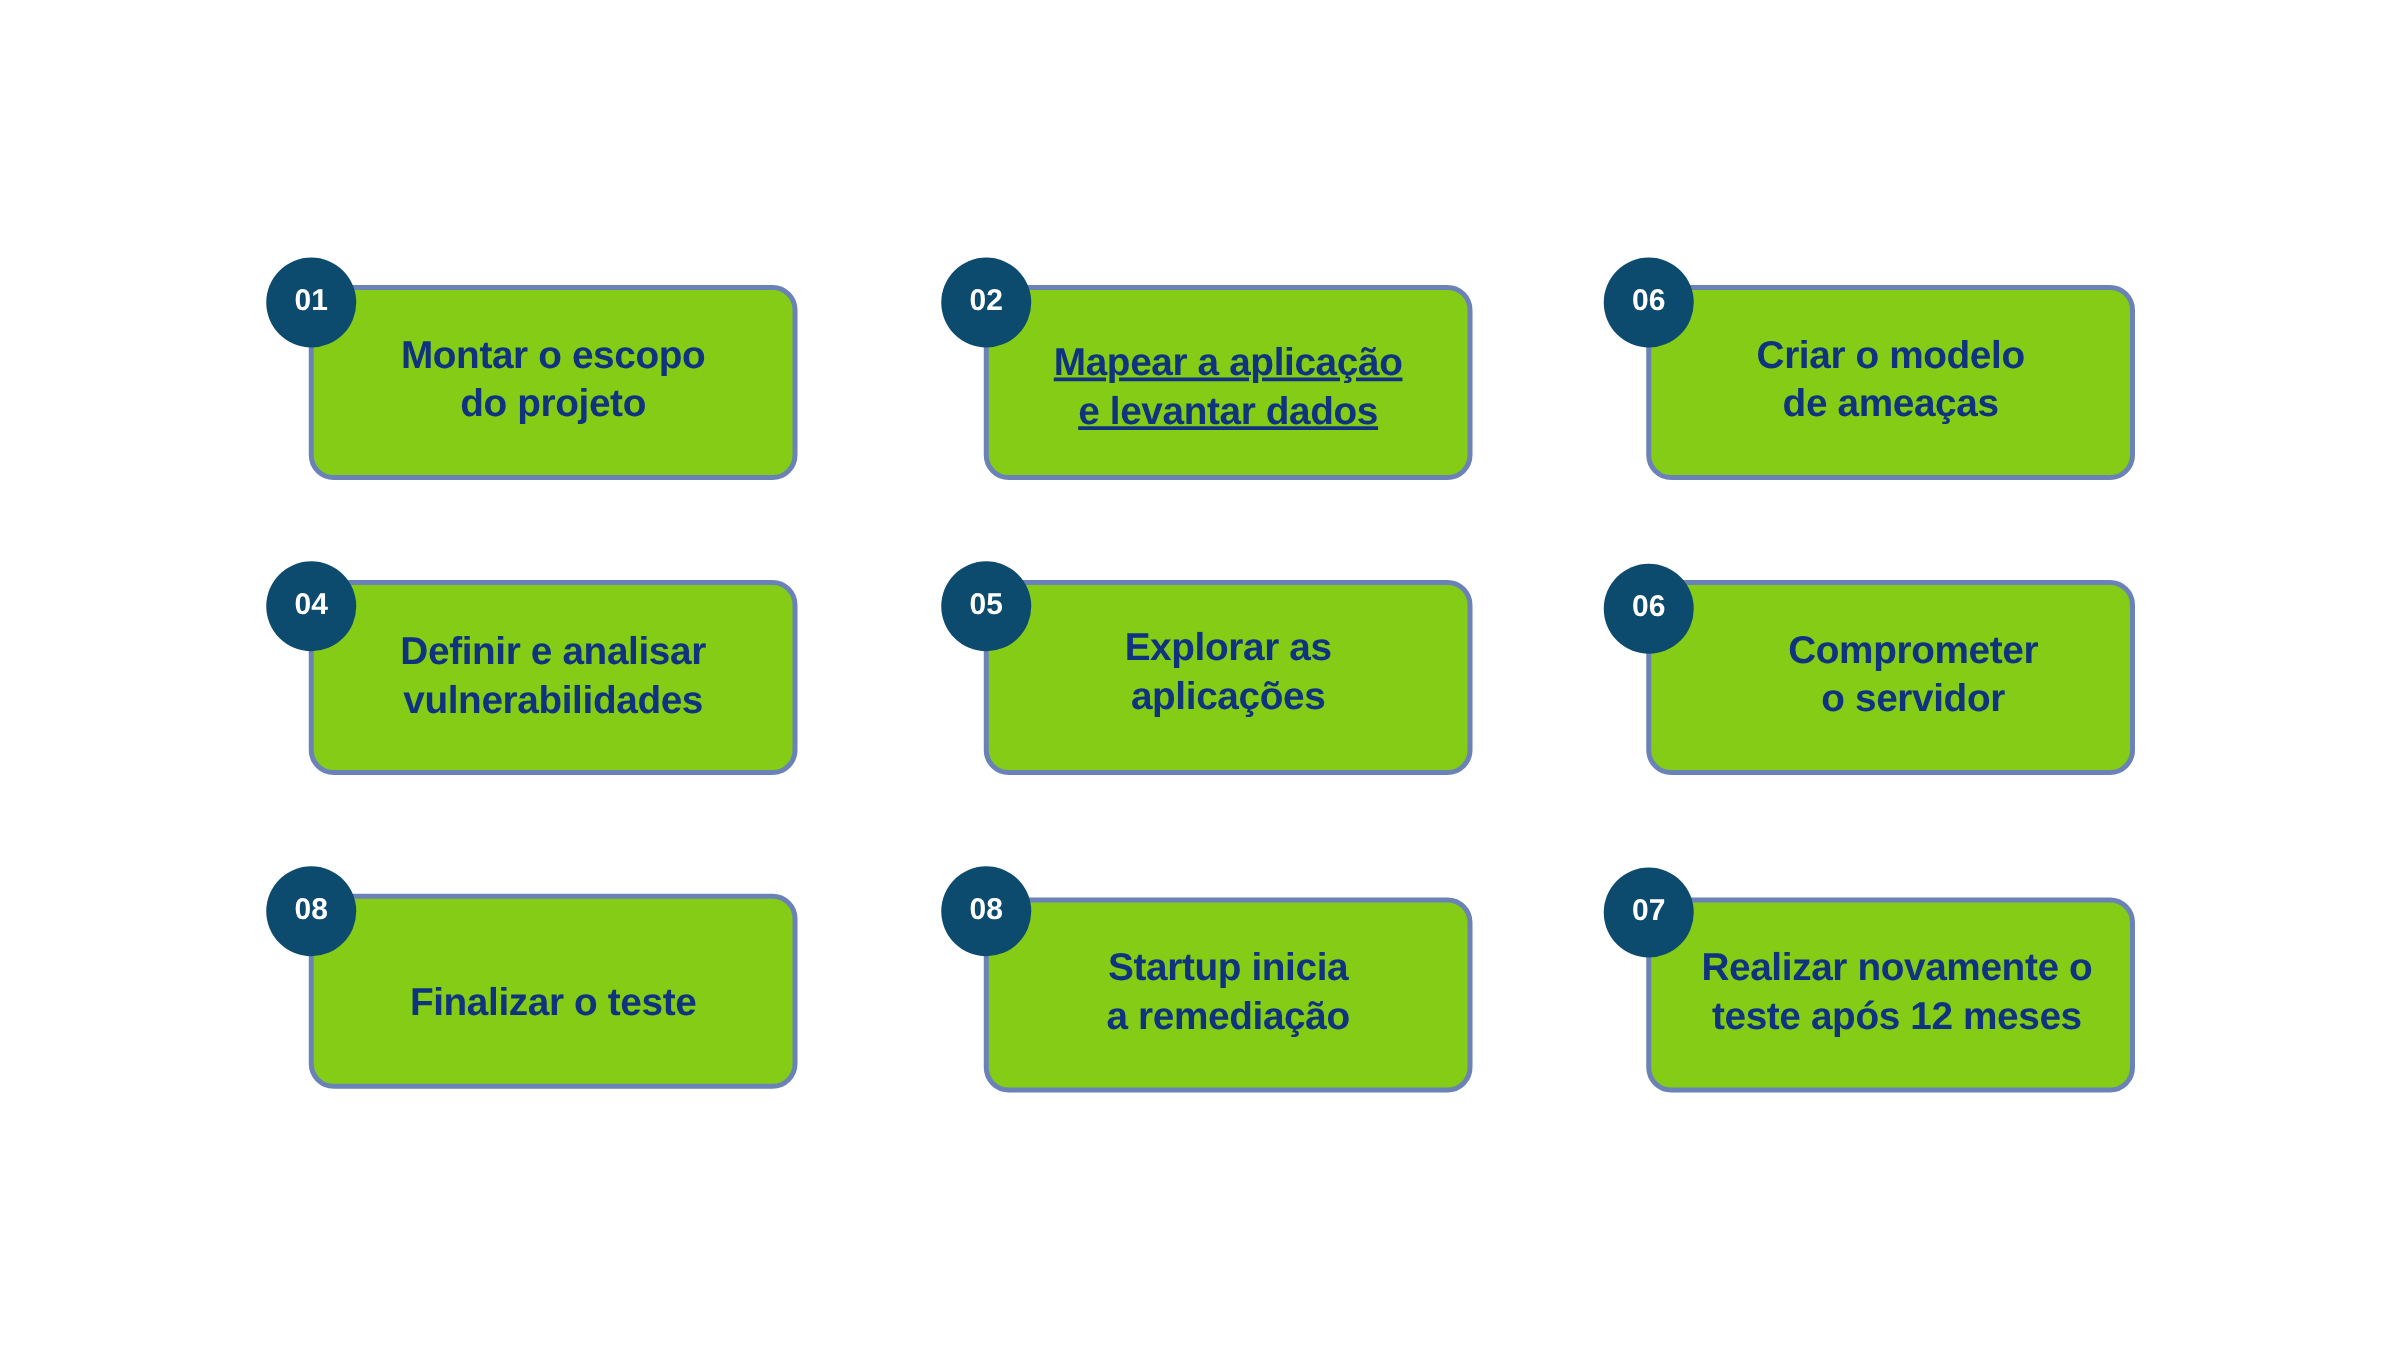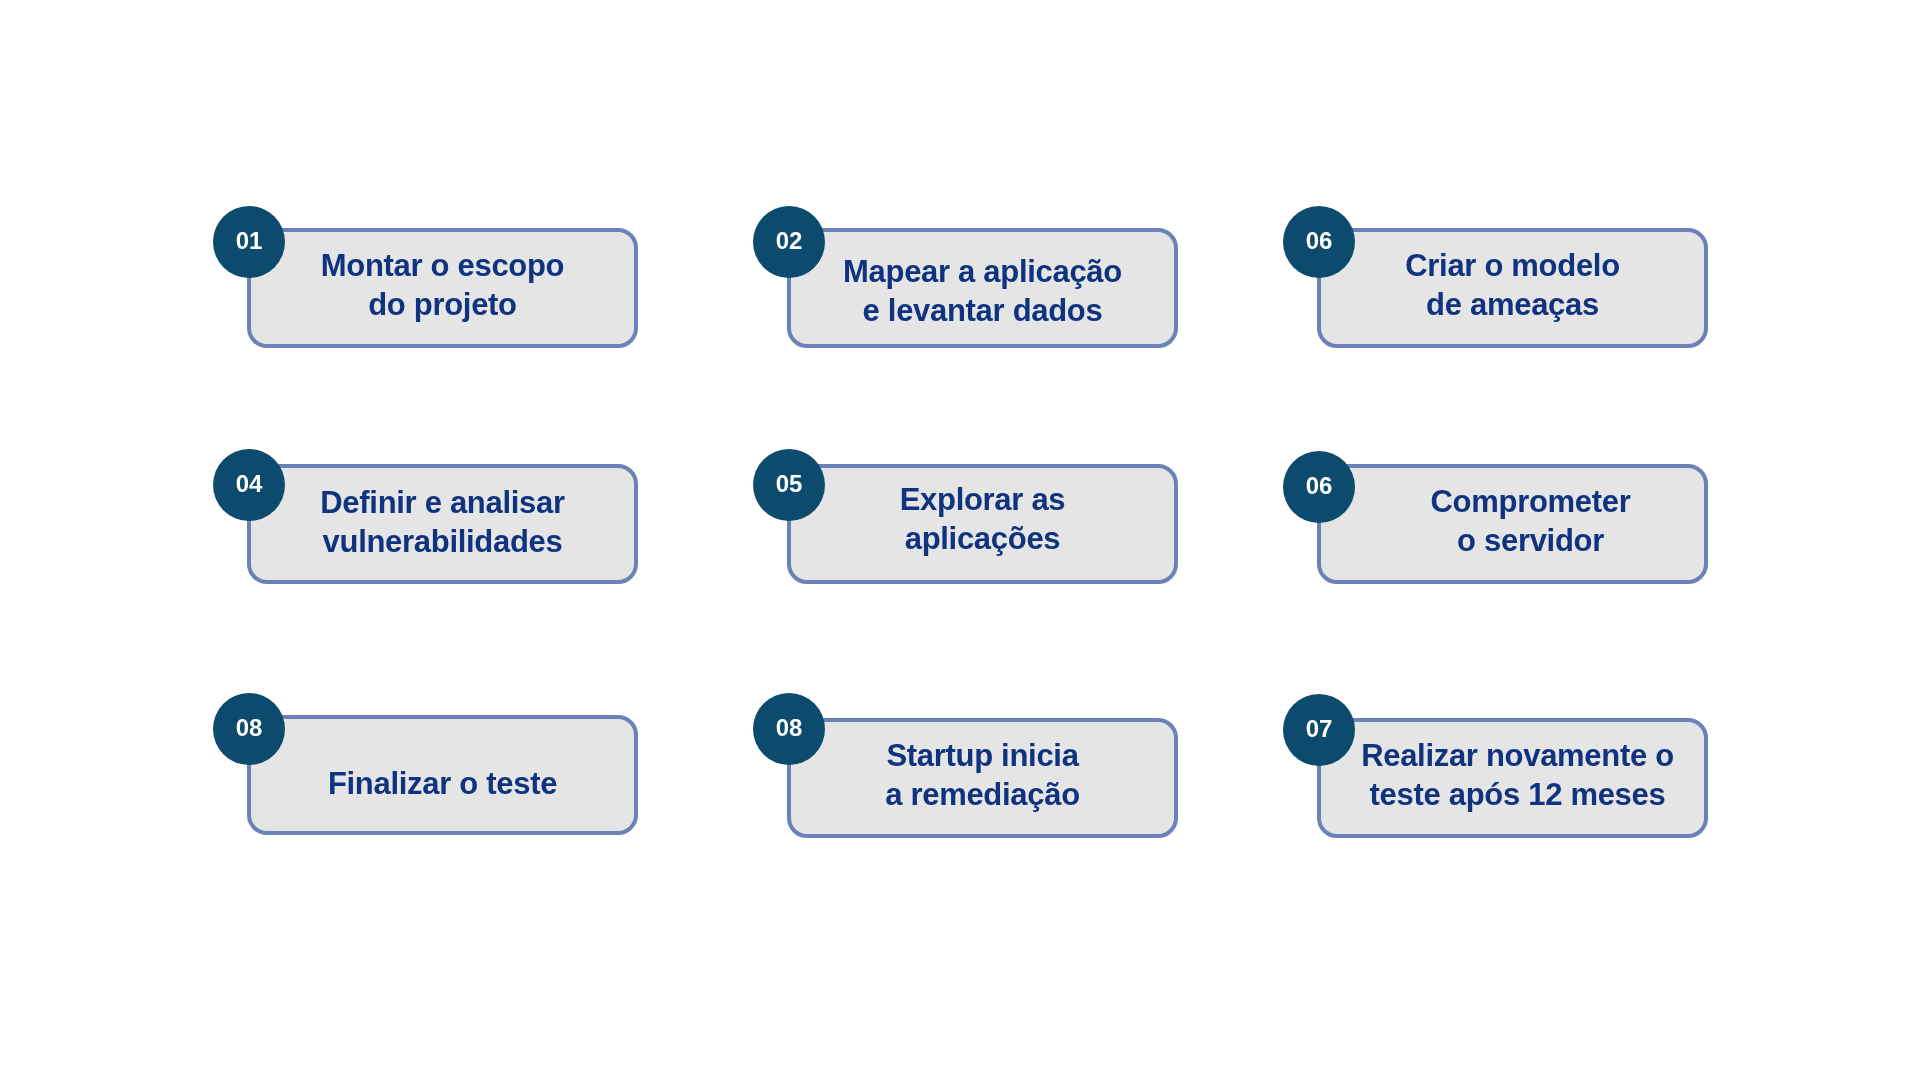--- a/index.html
+++ b/index.html
@@ -17,23 +17,23 @@
   .step {
     position: absolute;
     width: 391px;
     height: 156px;
   }
   .step-box {
     position: absolute;
     left: 0;
     top: 0;
     width: 391px;
-    height: 120px;
+    height: 156px;
     box-sizing: border-box;
-    background: #e5e5e5;
+    background: #84cc16;
     border: 4px solid #6b82b9;
     border-radius: 20px;
     display: flex;
     align-items: center;
     justify-content: center;
   }
   .step-label {
     color: #10337f;
     font-weight: bold;
     font-size: 31px;
@@ -70,21 +70,21 @@
   <div class="step" style="left:247px; top:228px;">
     <div class="step-box">
       <span class="step-label" style="top:-3px;">Montar o escopo
 do projeto</span>
     </div>
     <div class="step-badge">01</div>
   </div>
 
   <div class="step" style="left:787px; top:228px;">
     <div class="step-box">
-      <span class="step-label" style="top:3px;">Mapear a aplicação
+      <span class="step-label" style="top:3px;text-decoration:underline;">Mapear a aplicação
 e levantar dados</span>
     </div>
     <div class="step-badge">02</div>
   </div>
 
   <div class="step" style="left:1317px; top:228px;">
     <div class="step-box">
       <span class="step-label" style="top:-3px;">Criar o modelo
 de ameaças</span>
     </div>

